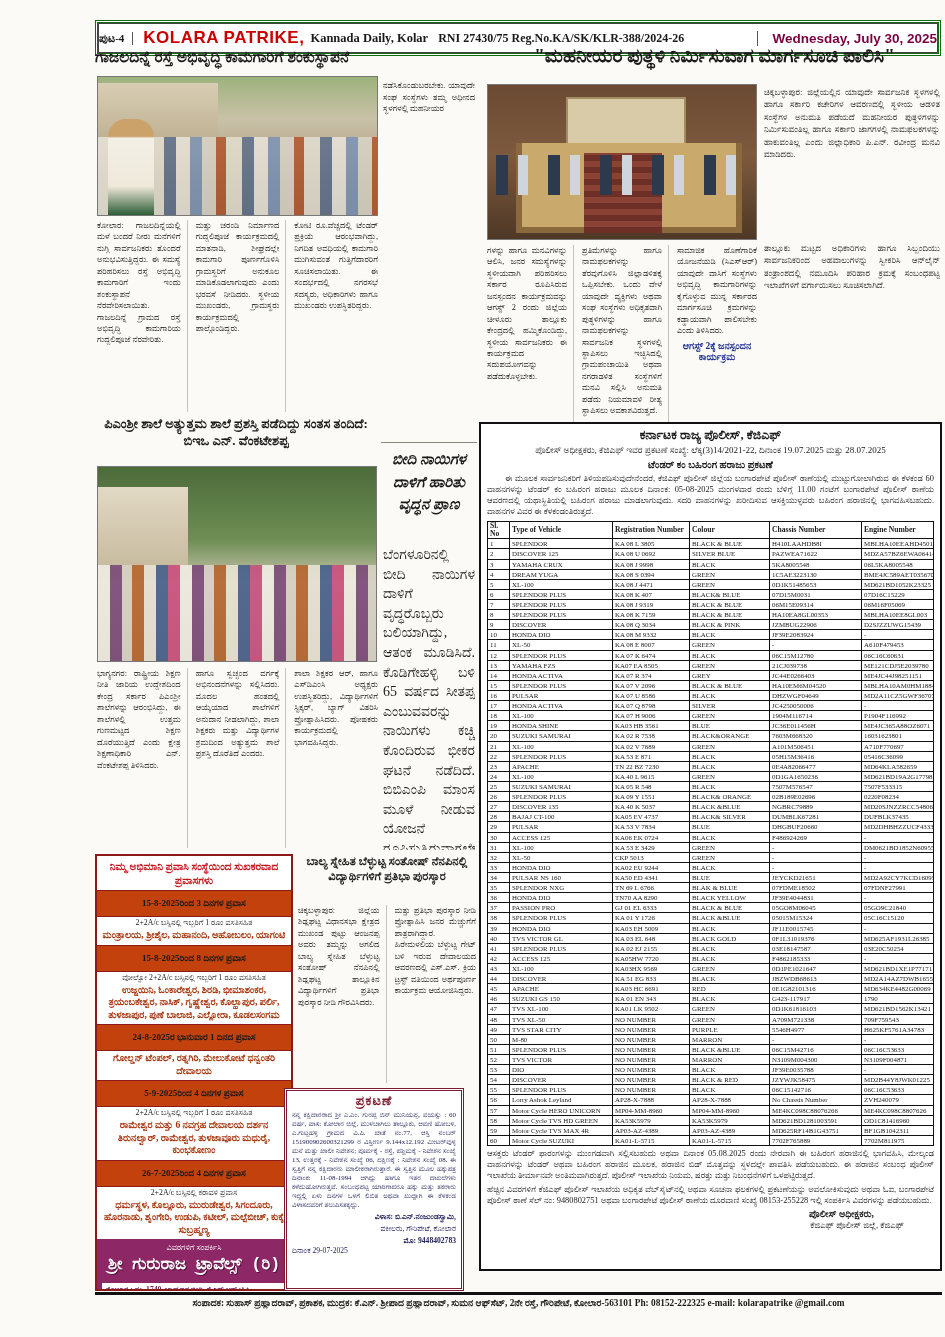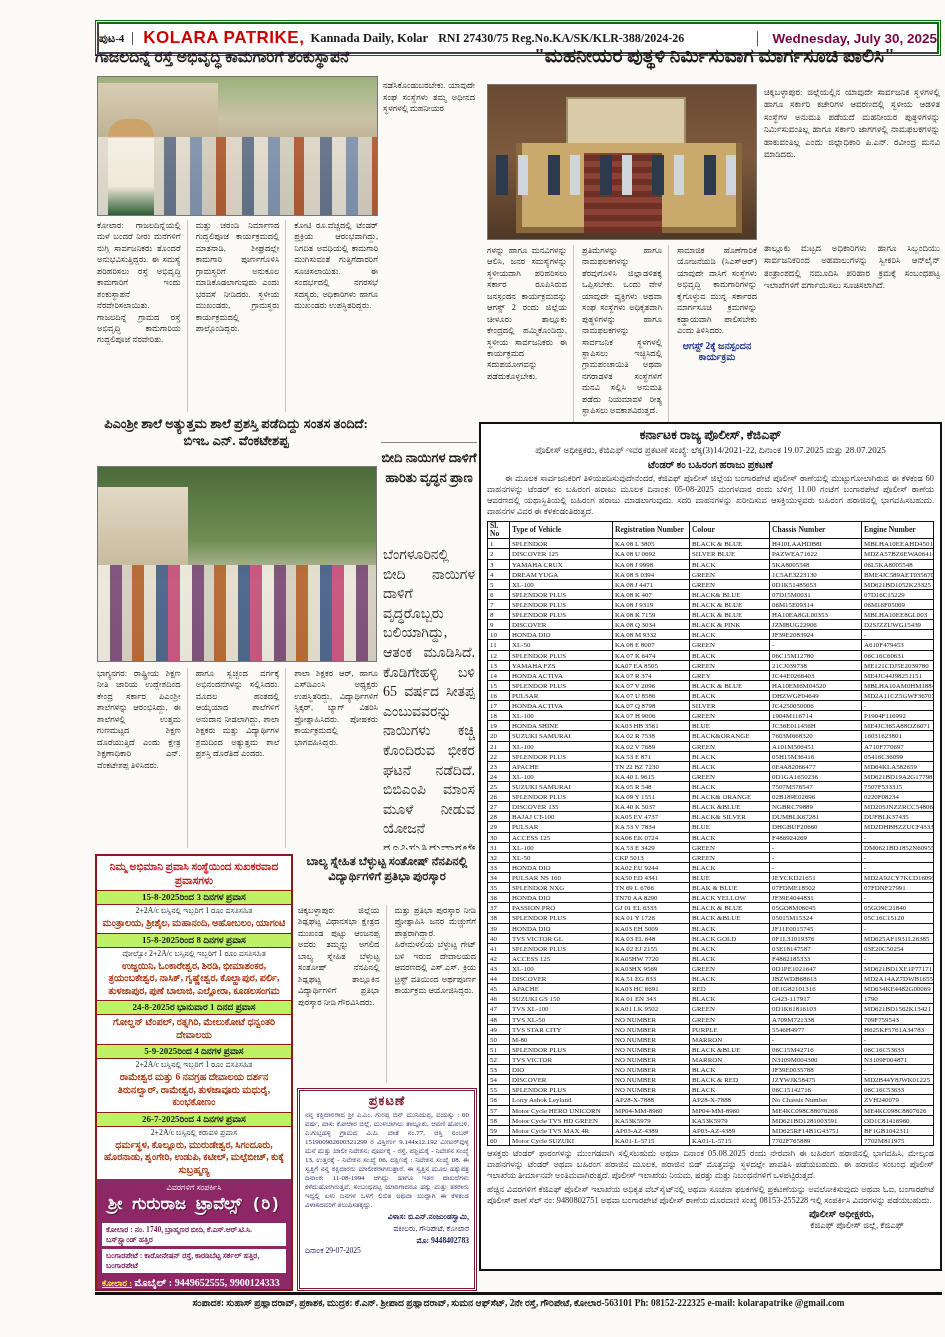--- a/index.html
+++ b/index.html
@@ -38,21 +38,21 @@
   .photo-school .crowd{position:absolute;left:0;bottom:0;width:100%;height:96px;
     background:repeating-linear-gradient(90deg,#f0ece2 0 12px,#7a4a78 12px 24px,#d7d2c4 24px 34px,#b5652e 34px 46px,#e7e2d4 46px 58px,#45608a 58px 70px,#c94f7c 70px 82px);opacity:.9;}
   
   .bodycols{position:absolute;display:flex;gap:8px;}
   .col{flex:1;font-size:8.3px;line-height:1.38;text-align:justify;overflow:hidden;border-right:1px solid #c9c4b8;padding-right:6px;}
   .col:last-child{border-right:none;padding-right:0;}
   .subhead-blue{color:#1d2f8f;font-weight:bold;text-align:center;font-size:9.5px;margin-top:4px;line-height:1.25;}
   .rule-h{position:absolute;height:1px;background:#8d887c;}
   
   .narrowcol{position:absolute;left:383px;top:80px;width:92px;font-size:8.3px;line-height:1.4;text-align:justify;overflow:hidden;height:352px;}
-  .dog-head{position:absolute;left:381px;top:448px;width:96px;text-align:center;font-weight:bold;font-size:13px;line-height:1.5;}
+  .dog-head{position:absolute;left:381px;top:448px;width:96px;text-align:center;font-weight:bold;font-size:15px;line-height:1.5;font-style:italic;}
   .dog-body{position:absolute;left:383px;top:545px;width:92px;height:305px;font-size:14px;line-height:1.4;text-align:justify;overflow:hidden;}
   
   .pmshri-head{position:absolute;left:95px;top:416px;width:282px;text-align:center;font-weight:bold;font-size:13px;line-height:1.3;}
   
   .notice-box{position:absolute;left:479px;top:422px;width:463px;height:849px;border:2px solid #111;
     background:#fff;box-sizing:border-box;padding:4px 6px;font-family:"Liberation Serif",serif;}
   .notice-org{text-align:center;font-weight:bold;font-size:12.5px;}
   .notice-ref{text-align:center;font-size:9px;margin-top:2px;}
   .notice-title{text-align:center;font-weight:bold;font-size:10px;margin-top:3px;}
   .notice-intro{font-size:8.4px;text-align:justify;line-height:1.3;margin-top:3px;text-indent:18px;}
@@ -60,36 +60,36 @@
   table.auction th,table.auction td{border:1px solid #111;font-size:6.9px;line-height:1.32;padding:0 2px;
     overflow:hidden;white-space:nowrap;text-align:left;font-weight:normal;}
   table.auction th{font-size:7.6px;font-weight:bold;white-space:normal;line-height:1.1;}
   .notice-close{font-size:8.4px;text-align:justify;line-height:1.3;margin-top:3px;}
   .notice-sign{font-size:9.5px;font-weight:bold;text-align:right;margin-top:2px;padding-right:60px;}
   .notice-sign2{font-size:8.6px;text-align:right;padding-right:30px;}
   
   .ad-box{position:absolute;left:95px;top:854px;width:198px;height:437px;border:2px solid #8b1a1a;
     background:#fff;box-sizing:border-box;overflow:hidden;}
   .ad-head{color:#c4161c;font-weight:bold;text-align:center;font-size:10.5px;line-height:1.35;padding:4px 6px 2px;}
-  .tour-date{background:#bef264;border-top:1px solid #8b1a1a;border-bottom:1px solid #8b1a1a;
-    text-align:center;font-weight:bold;font-size:9px;padding:1px 0;}
+  .tour-date{background:#c2410c;border-top:1px solid #8b1a1a;border-bottom:1px solid #8b1a1a;
+    text-align:center;font-weight:bold;font-size:9px;padding:7px 0;}
   .tour-note{text-align:center;font-size:7.8px;padding-top:1px;}
   .tour-places{color:#a63209;font-weight:bold;text-align:center;font-size:9.6px;line-height:1.3;padding:1px 4px 3px;}
   .agency-block{background:#8e2766;color:#fff;padding:4px 5px 6px;}
   .agency-contact{text-align:center;font-size:8px;}
   .agency-name{text-align:center;font-weight:bold;font-size:16.5px;line-height:1.2;margin:2px 0 8px;
     text-shadow:1px 1px 0 #4e1038;font-family:Liberation Mono, monospace;}
   .agency-addr{background:#fff;color:#7c2360;border-radius:0;font-size:7.6px;text-align:left;
     padding:2px 4px;margin:3px 0;font-weight:bold;line-height:1.3;}
   .agency-phone{font-size:10px;font-weight:bold;color:#fff;line-height:1.35;}
   .agency-phone .lbl{color:#ffe34d;text-decoration:underline;font-size:8.5px;}
   
   .talent-head{position:absolute;left:298px;top:854px;width:178px;text-align:center;font-weight:bold;font-size:11.5px;line-height:1.3;}
   .talent-cols{position:absolute;left:298px;top:905px;width:178px;height:178px;}
-  .prakatane{position:absolute;left:297px;top:1088px;width:180px;height:203px;border:3px double #7b1a2e;
+  .prakatane{position:absolute;left:284px;top:1088px;width:180px;height:203px;border:3px double #7b1a2e;
     background:#fff;box-sizing:border-box;padding:2px 5px;overflow:hidden;}
   .prakatane-title{text-align:center;font-weight:bold;font-size:13px;color:#7b1a2e;
     font-family:"Liberation Sans",sans-serif;letter-spacing:1px;}
   .prakatane-body{font-size:6.9px;line-height:1.3;text-align:justify;color:#22225e;margin-top:2px;}
   .prak-sign{font-size:7.6px;font-weight:bold;text-align:right;color:#22225e;margin-top:2px;}
   .prak-date{font-size:7.6px;color:#22225e;}
   
   .footer-rule{position:absolute;left:95px;top:1292px;width:847px;height:3px;background:#111;}
   .footer{position:absolute;left:95px;top:1298px;width:847px;font-size:9.3px;font-weight:bold;text-align:center;}
 </style>

